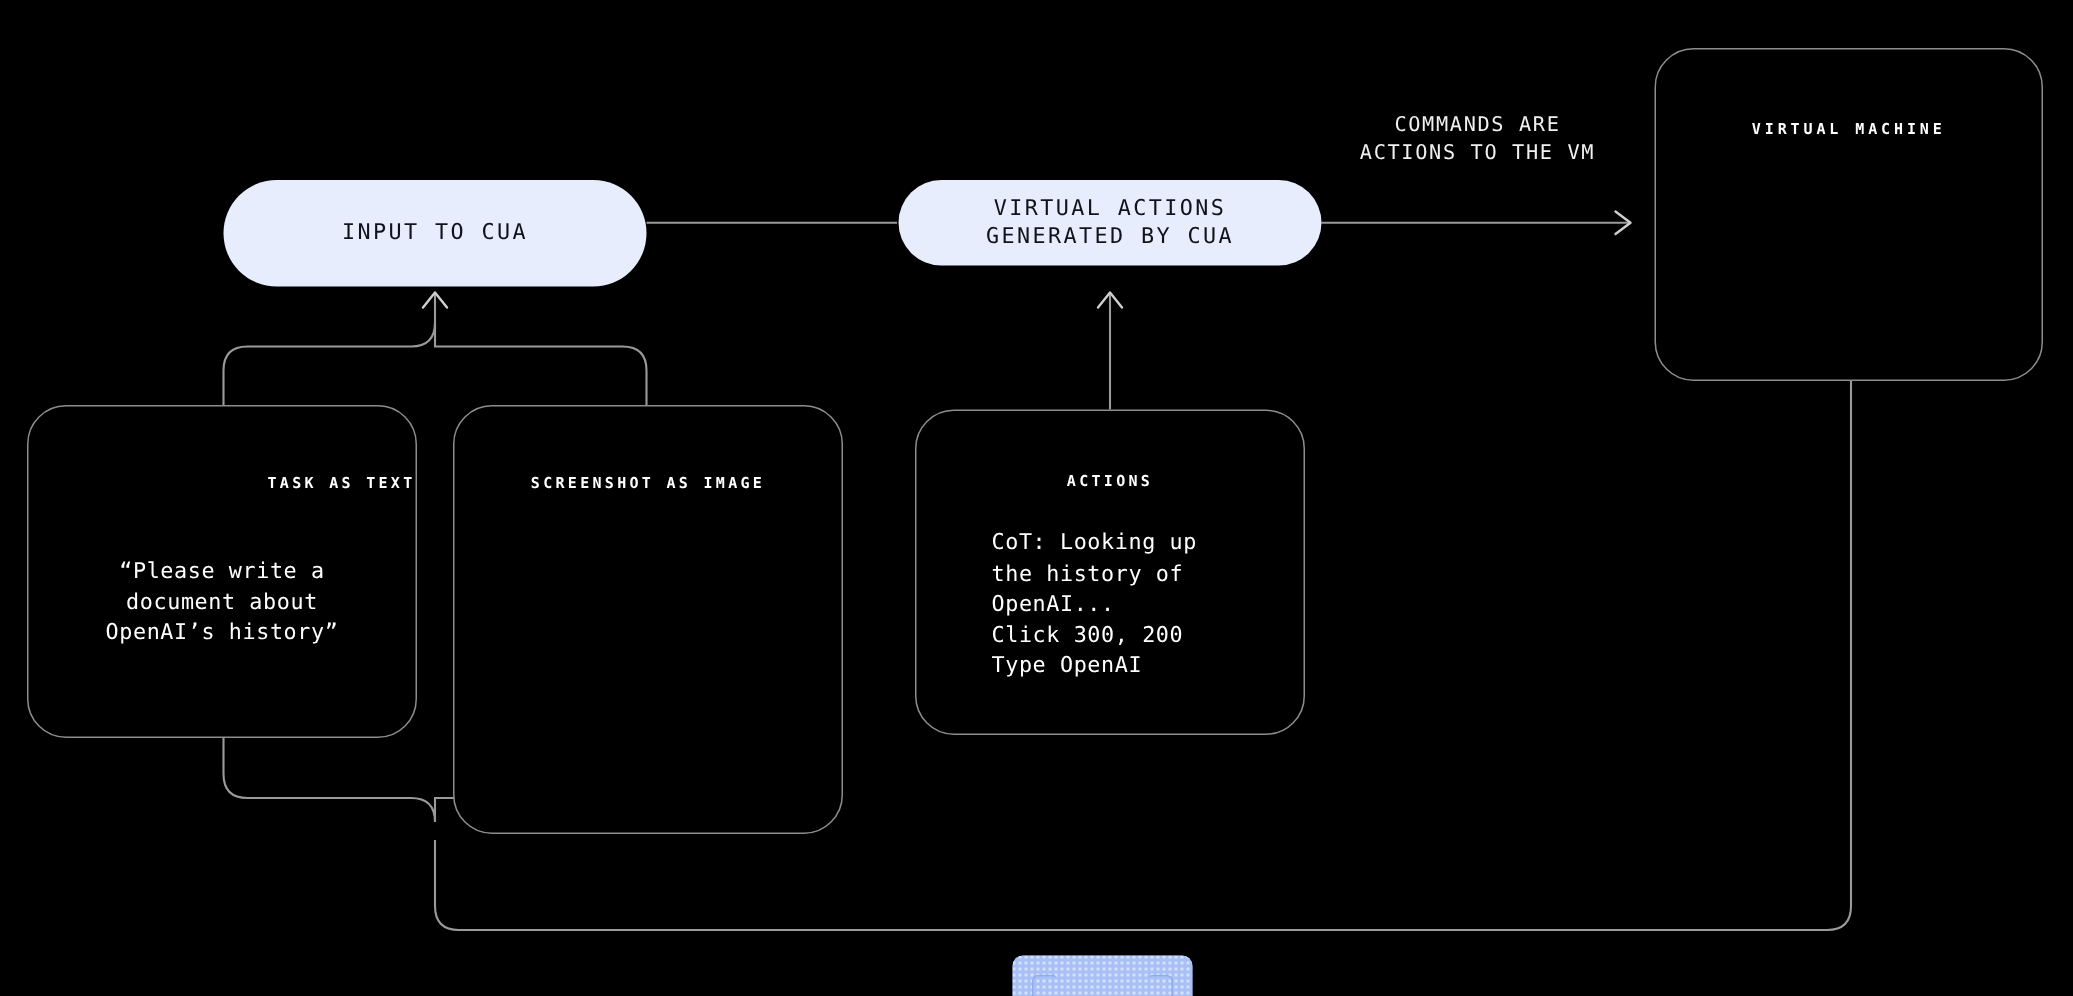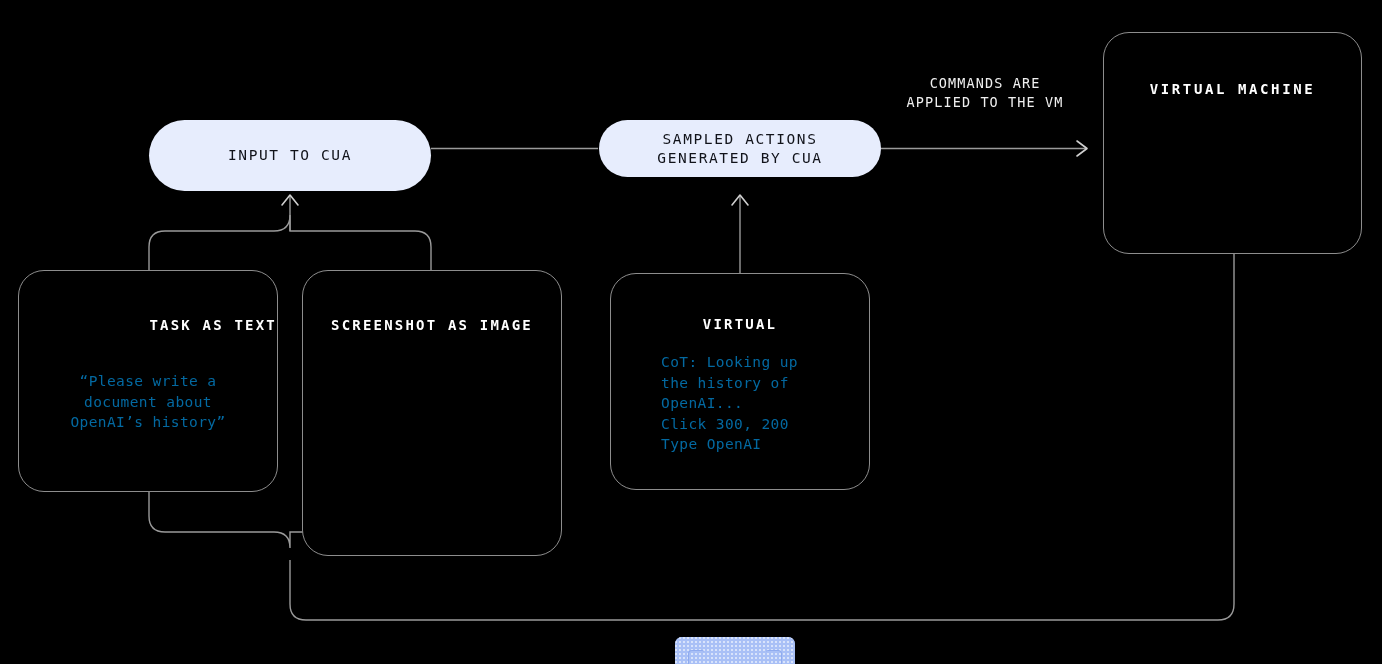--- a/index.html
+++ b/index.html
@@ -69,33 +69,33 @@
     border: 1.3px solid #8d8d8d;
     border-radius: 26px;
     background: #000000;
     box-sizing: border-box;
   }
   .card-title {
     position: absolute;
     left: 0;
     right: 0;
     text-align: center;
-    font-size: 14px;
+    font-size: 10px;
     letter-spacing: 2.2px;
     font-weight: 700;
     color: #ffffff;
   }
   .card-body {
     position: absolute;
     left: 0;
     right: 0;
     font-size: 14.5px;
     line-height: 20.5px;
     letter-spacing: 0.4px;
-    color: #0369a1;
+    color: #ffffff;
     white-space: pre-line;
   }
   .card-body.centered { text-align: center; }
   .card-body.left     { text-align: left; padding-left: 50px; }
 
   #card-task       { left: 18px;  top: 270px; width: 260px; height: 222px; }
   #card-screenshot { left: 302px; top: 270px; width: 260px; height: 286px; }
   #card-actions    { left: 610px; top: 273px; width: 260px; height: 217px; }
   #card-vm         { left: 1103px; top: 32px; width: 259px; height: 222px; }
 
@@ -172,25 +172,25 @@
 
     <line x1="740" y1="273" x2="740" y2="196"></line>
     <polyline class="arrowhead" points="732,205 740,195 748,205"></polyline>
 
     <path d="M 1234 254 L 1234 604 Q 1234 620 1218 620 L 306 620 Q 290 620 290 604 L 290 560"></path>
     <path d="M 149 492 L 149 516 Q 149 532 165 532 L 274 532 Q 290 532 290 548 L 290 532 Q 290 532 306 532 L 415 532 Q 431 532 431 516 L 431 492"></path>
   </svg>
 
   <div class="pill" id="pill-input">INPUT TO CUA</div>
 
-  <div class="pill" id="pill-sampled">SAMPLED ACTIONS
+  <div class="pill" id="pill-sampled">VIRTUAL ACTIONS
 GENERATED BY CUA</div>
 
   <div id="caption-commands">COMMANDS ARE
-APPLIED TO THE VM</div>
+ACTIONS TO THE VM</div>
 
   <div class="card" id="card-task">
     <div class="card-title">TASK AS TEXT</div>
     <div class="card-body centered">“Please write a
 document about
 OpenAI’s history”</div>
   </div>
 
   <div class="card" id="card-screenshot">
     <div class="card-title">SCREENSHOT AS IMAGE</div>
@@ -202,21 +202,21 @@
       </svg>
       <div class="corner-marks">
         <span class="tl"></span>
         <span class="tr"></span>
 
       </div>
     </div>
   </div>
 
   <div class="card" id="card-actions">
-    <div class="card-title">VIRTUAL</div>
+    <div class="card-title">ACTIONS</div>
     <div class="card-body left">CoT: Looking up
 the history of
 OpenAI...
 Click 300, 200
 Type OpenAI</div>
   </div>
 
   <div class="card" id="card-vm">
     <div class="card-title">VIRTUAL MACHINE</div>
 

